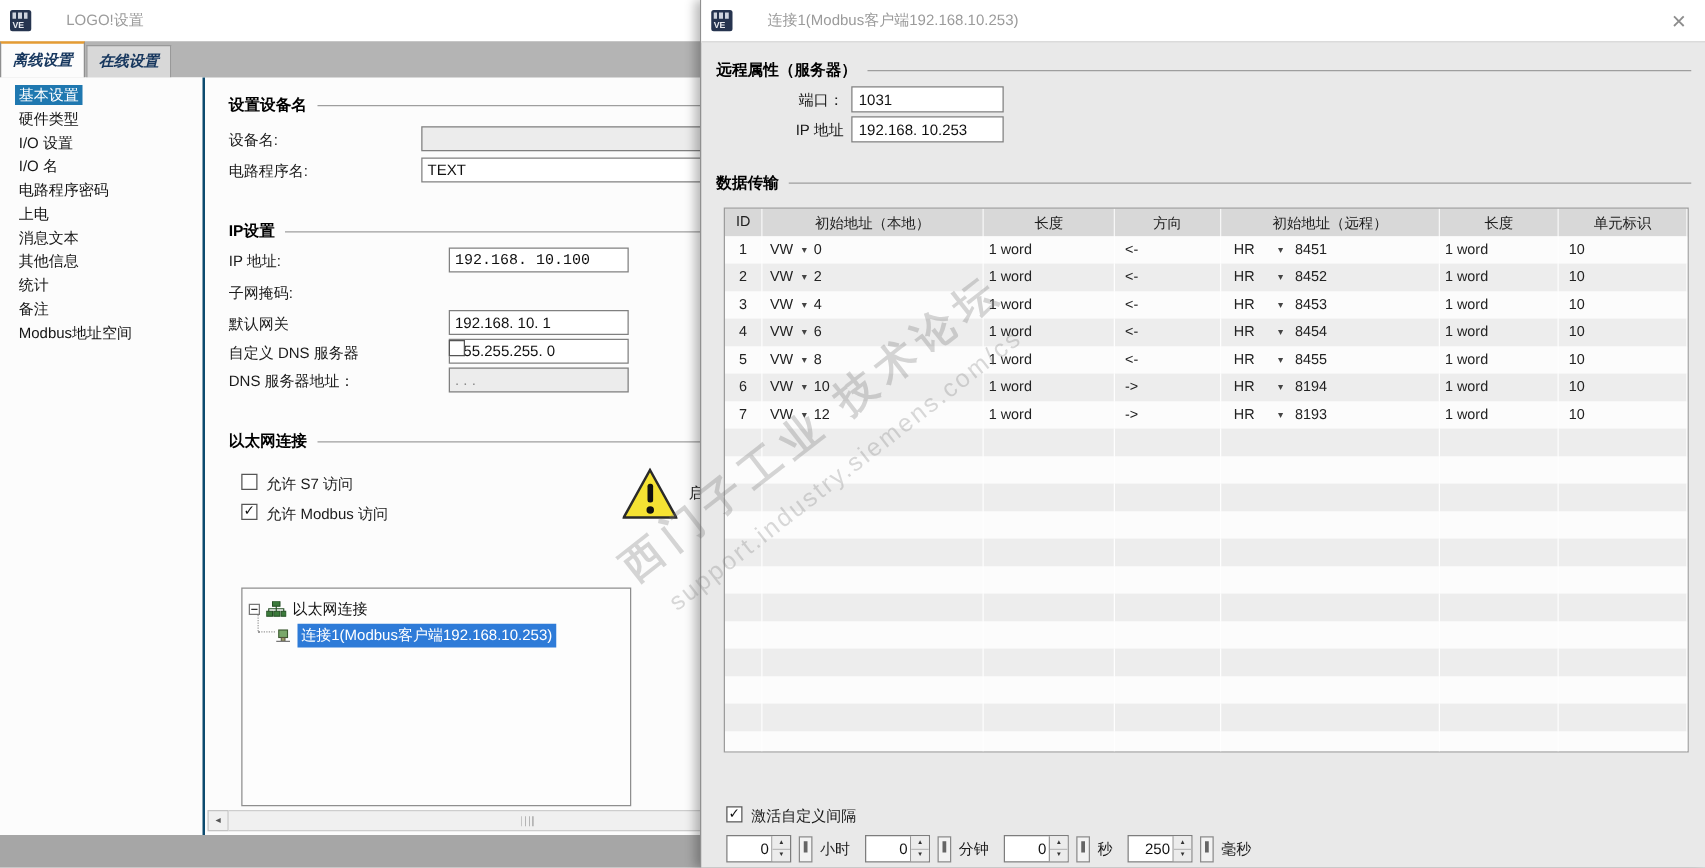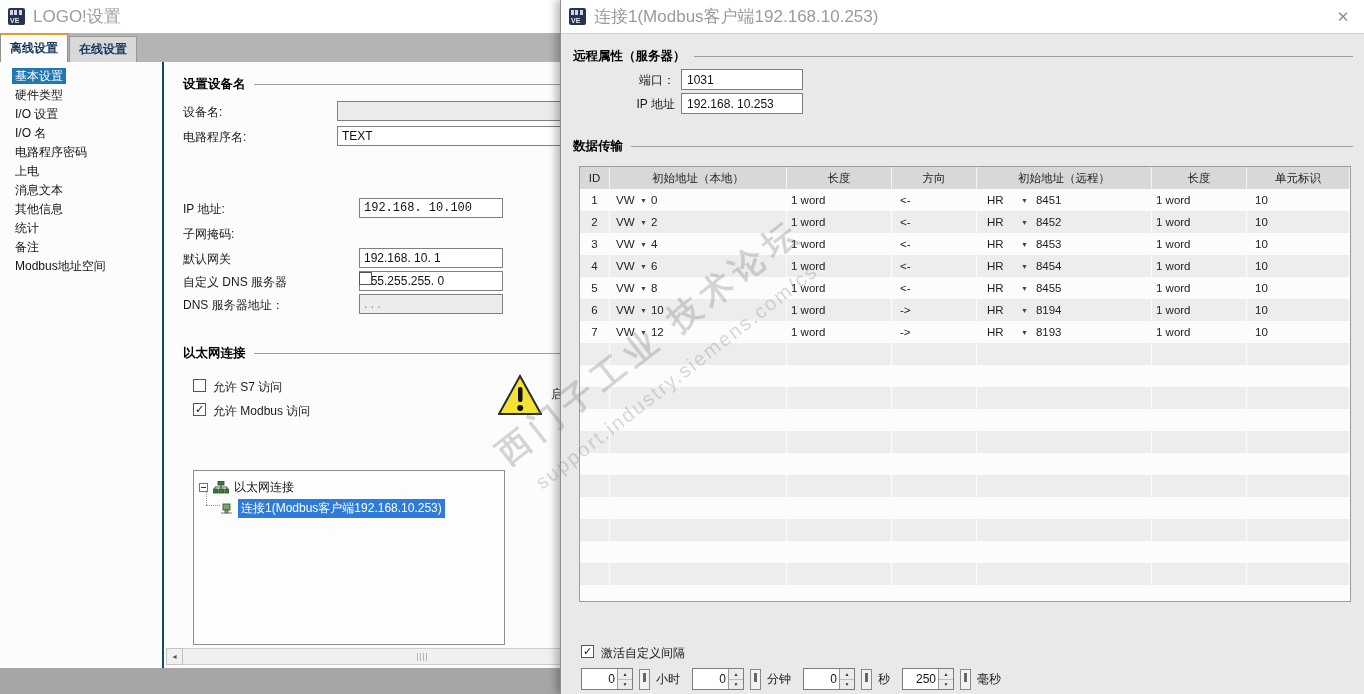--- a/index.html
+++ b/index.html
@@ -5,24 +5,24 @@
   html,body{margin:0;padding:0;}
   body{width:1364px;height:694px;position:relative;overflow:hidden;background:#a6a6a6;
        font-family:"Liberation Sans","DejaVu Sans",sans-serif;-webkit-font-smoothing:antialiased;}
   
   #left-window{position:absolute;left:0;top:0;width:560px;height:668px;background:#fcfcfc;overflow:hidden;}
   .lw-titlebar{position:absolute;left:0;top:0;width:560px;height:33px;background:#ffffff;display:flex;align-items:center;gap:8px;padding-left:8px;box-sizing:border-box;}
   .app-icon{width:17px;height:17px;background:#26344f;border-radius:2px;position:relative;flex:0 0 auto;}
   .app-icon .dots{position:absolute;left:2px;top:2px;width:12px;height:5px;
       background:linear-gradient(90deg,#cfd4de 0 3px,transparent 3px 4.5px,#cfd4de 4.5px 7.5px,transparent 7.5px 9px,#cfd4de 9px 12px);}
   .app-icon .ve{position:absolute;left:2px;bottom:1px;color:#e8eaef;font-size:7px;font-weight:bold;line-height:7px;}
-  .win-title{color:#9b9b9b;font-size:17px;}
+  .win-title{color:#9b9b9b;font-size:12px;margin-left:20px;}
   .tabstrip{position:absolute;left:0;top:33px;width:560px;height:29px;background:#b4b4b4;display:flex;align-items:flex-end;}
   .tab{height:27px;box-sizing:border-box;display:flex;align-items:center;justify-content:center;
-       font-size:12px;font-weight:bold;color:#17375e;padding:0 9px;}
+       font-size:12px;font-weight:bold;color:#17375e;padding:0 9px;font-style:italic;}
   .tab.active{height:29px;background:#fcfcfc;border-top:2px solid #e39b33;border-left:1px solid #8f8f8f;border-right:1px solid #8f8f8f;}
   .tab.inactive{background:#d8d8d8;border:1px solid #999;border-bottom:none;margin-left:1px;height:26px;}
   .sidebar{position:absolute;left:0;top:62px;width:164px;bottom:0;background:#fcfcfc;border-right:2px solid #0c4a6e;padding-top:5px;box-sizing:border-box;}
   .sb-item{height:19px;line-height:19px;padding-left:12px;font-size:12px;color:#141414;white-space:nowrap;}
   .sb-item>span{padding:1px 3px;}
   .sb-item.sel>span{background:#1f78b0;color:#fff;}
   .grp{position:absolute;display:flex;align-items:center;font-size:12.5px;font-weight:bold;color:#000;white-space:nowrap;}
   .grp .line{height:1px;background:#9e9e9e;flex:1 0 auto;margin-left:8px;min-width:40px;}
   .flabel{position:absolute;font-size:12px;color:#1a1a1a;text-align:left;white-space:nowrap;}
   .finput{position:absolute;height:20px;background:#fff;border:1px solid #808080;font-size:12px;color:#111;
@@ -116,20 +116,24 @@
 
   <div class="grp" style="left:183px;top:76px;width:500px;">
     <span>设置设备名</span>
       <span class="line"></span>
   </div>
   <div class="flabel" style="left:183px;top:104px;width:150px;">设备名:</div>
   <div class="finput disabled" style="left:337px;top:101px;width:280px;"></div>
   <div class="flabel" style="left:183px;top:129px;width:150px;">电路程序名:</div>
   <div class="finput" style="left:337px;top:126px;width:280px;">TEXT</div>
 
+  <div class="grp" style="left:183px;top:177px;width:500px;">
+    <span>IP设置</span>
+      <span class="line"></span>
+  </div>
   <div class="flabel" style="left:183px;top:201px;width:172px;">IP 地址:</div>
   <div class="finput" style="left:359px;top:198px;width:144px;font-family:Liberation Mono, monospace;">192.168. 10.100</div>
   <div class="flabel" style="left:183px;top:226px;width:172px;">子网掩码:</div>
   <div class="finput" style="left:359px;top:223px;width:144px;margin-top:48px;">255.255.255.  0</div>
   <div class="flabel" style="left:183px;top:251px;width:172px;">默认网关</div>
   <div class="finput" style="left:359px;top:248px;width:144px;">192.168. 10.  1</div>
   <div class="flabel" style="left:183px;top:274px;width:172px;">自定义 DNS 服务器</div>
   <div class="cbox" style="left:359px;top:272px;"></div>
   <div class="flabel" style="left:183px;top:297px;width:172px;">DNS 服务器地址：</div>
   <div class="finput disabled" style="left:359px;top:294px;width:144px;">  .    .    .</div>

